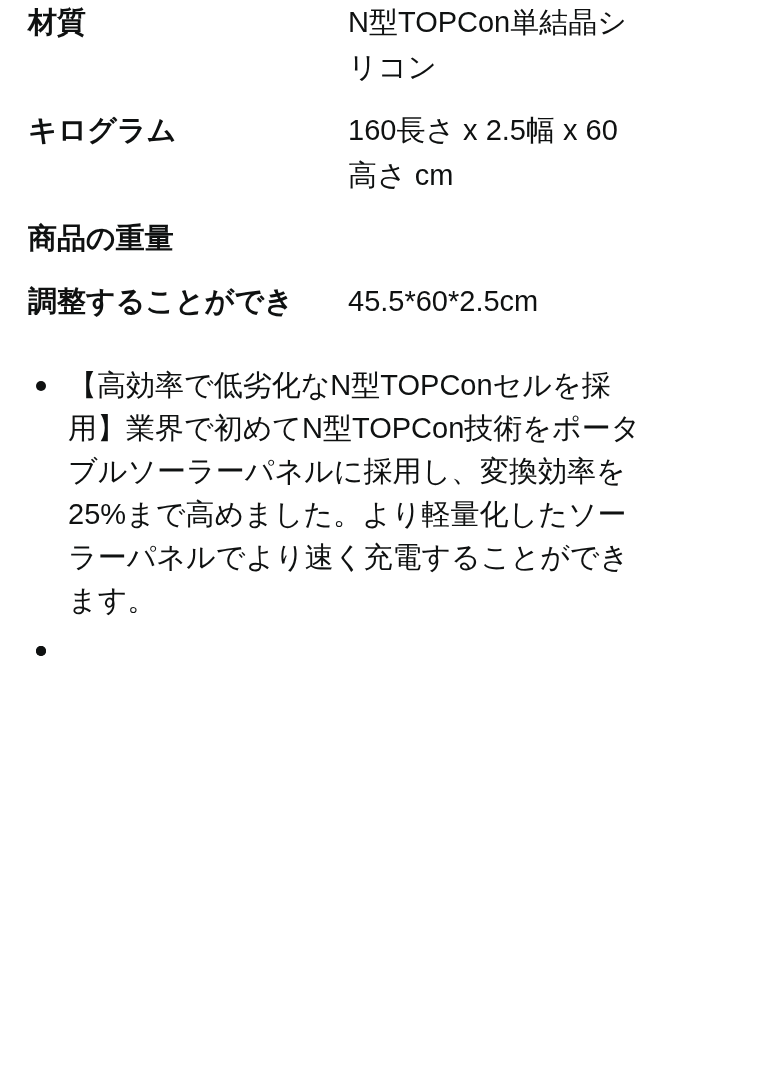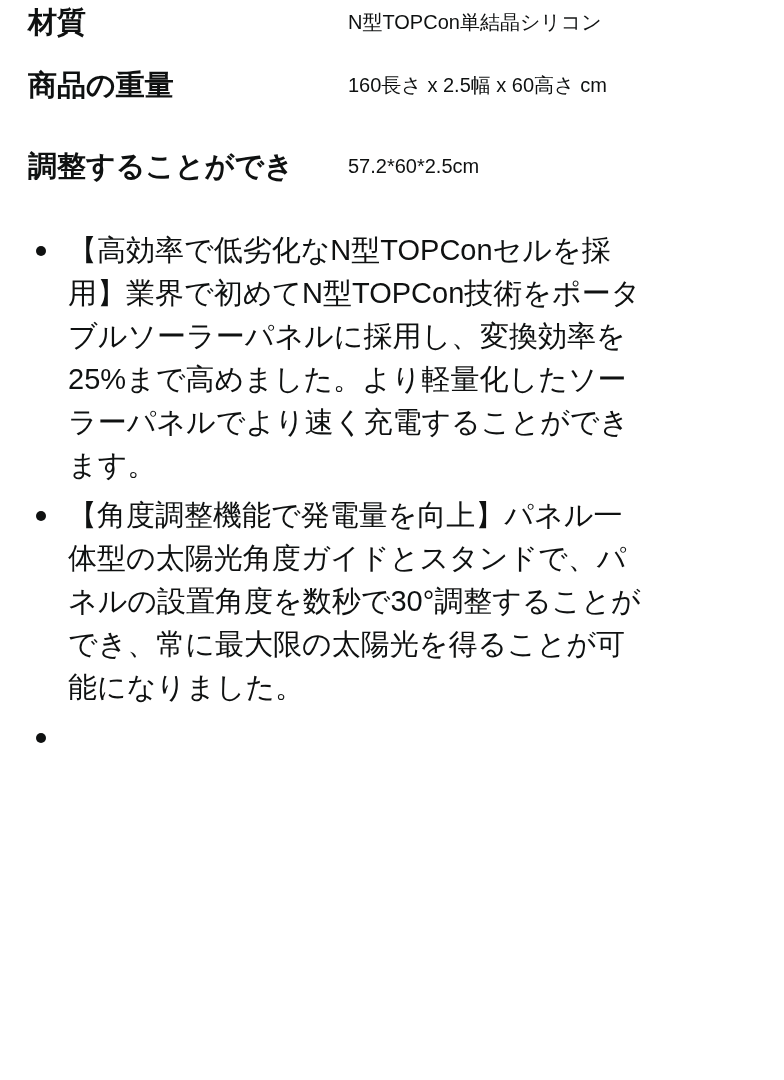--- a/index.html
+++ b/index.html
@@ -33,21 +33,21 @@
     flex: 0 0 320px;
     box-sizing: border-box;
     padding-right: 44px;      
     font-size: 29px;
     line-height: 45px;
     font-weight: 700;
     word-break: break-word;
   }
   .spec-value {
     flex: 1 1 auto;
-    font-size: 20px;
+    font-size: 29px;
     line-height: 45px;
     font-weight: 400;
     word-break: break-word;
   }
 
   
   .bullets {
     list-style: none;
     margin: 22px 0 13px 0;
     padding: 0 40px 0 0;
@@ -77,42 +77,42 @@
 <div class="page">
 
   <div class="spec-table">
 
     <div class="spec-row">
       <div class="spec-label">材質</div>
       <div class="spec-value">N型TOPCon単結晶シリコン</div>
     </div>
 
     <div class="spec-row">
-      <div class="spec-label">商品の重量</div>
+      <div class="spec-label">キログラム</div>
       <div class="spec-value">160長さ x 2.5幅 x 60高さ cm</div>
     </div>
 
     <div class="spec-row">
+      <div class="spec-label">商品の重量</div>
     </div>
 
 
     <div class="spec-row">
       <div class="spec-label">調整することができ</div>
-      <div class="spec-value">57.2*60*2.5cm</div>
+      <div class="spec-value">45.5*60*2.5cm</div>
     </div>
 
   </div>
 
   <ul class="bullets">
     <li>
       <span class="bullet-dot"></span>
       <span>【高効率で低劣化なN型TOPConセルを採用】業界で初めてN型TOPCon技術をポータブルソーラーパネルに採用し、変換効率を25%まで高めました。より軽量化したソーラーパネルでより速く充電することができます。</span>
     </li>
     <li>
       <span class="bullet-dot"></span>
-      <span>【角度調整機能で発電量を向上】パネル一体型の太陽光角度ガイドとスタンドで、パネルの設置角度を数秒で30°調整することができ、常に最大限の太陽光を得ることが可能になりました。</span>
     </li>
     <li>
       <span class="bullet-dot"></span>
     </li>
   </ul>
 
 </div>
 
 </body></html>

